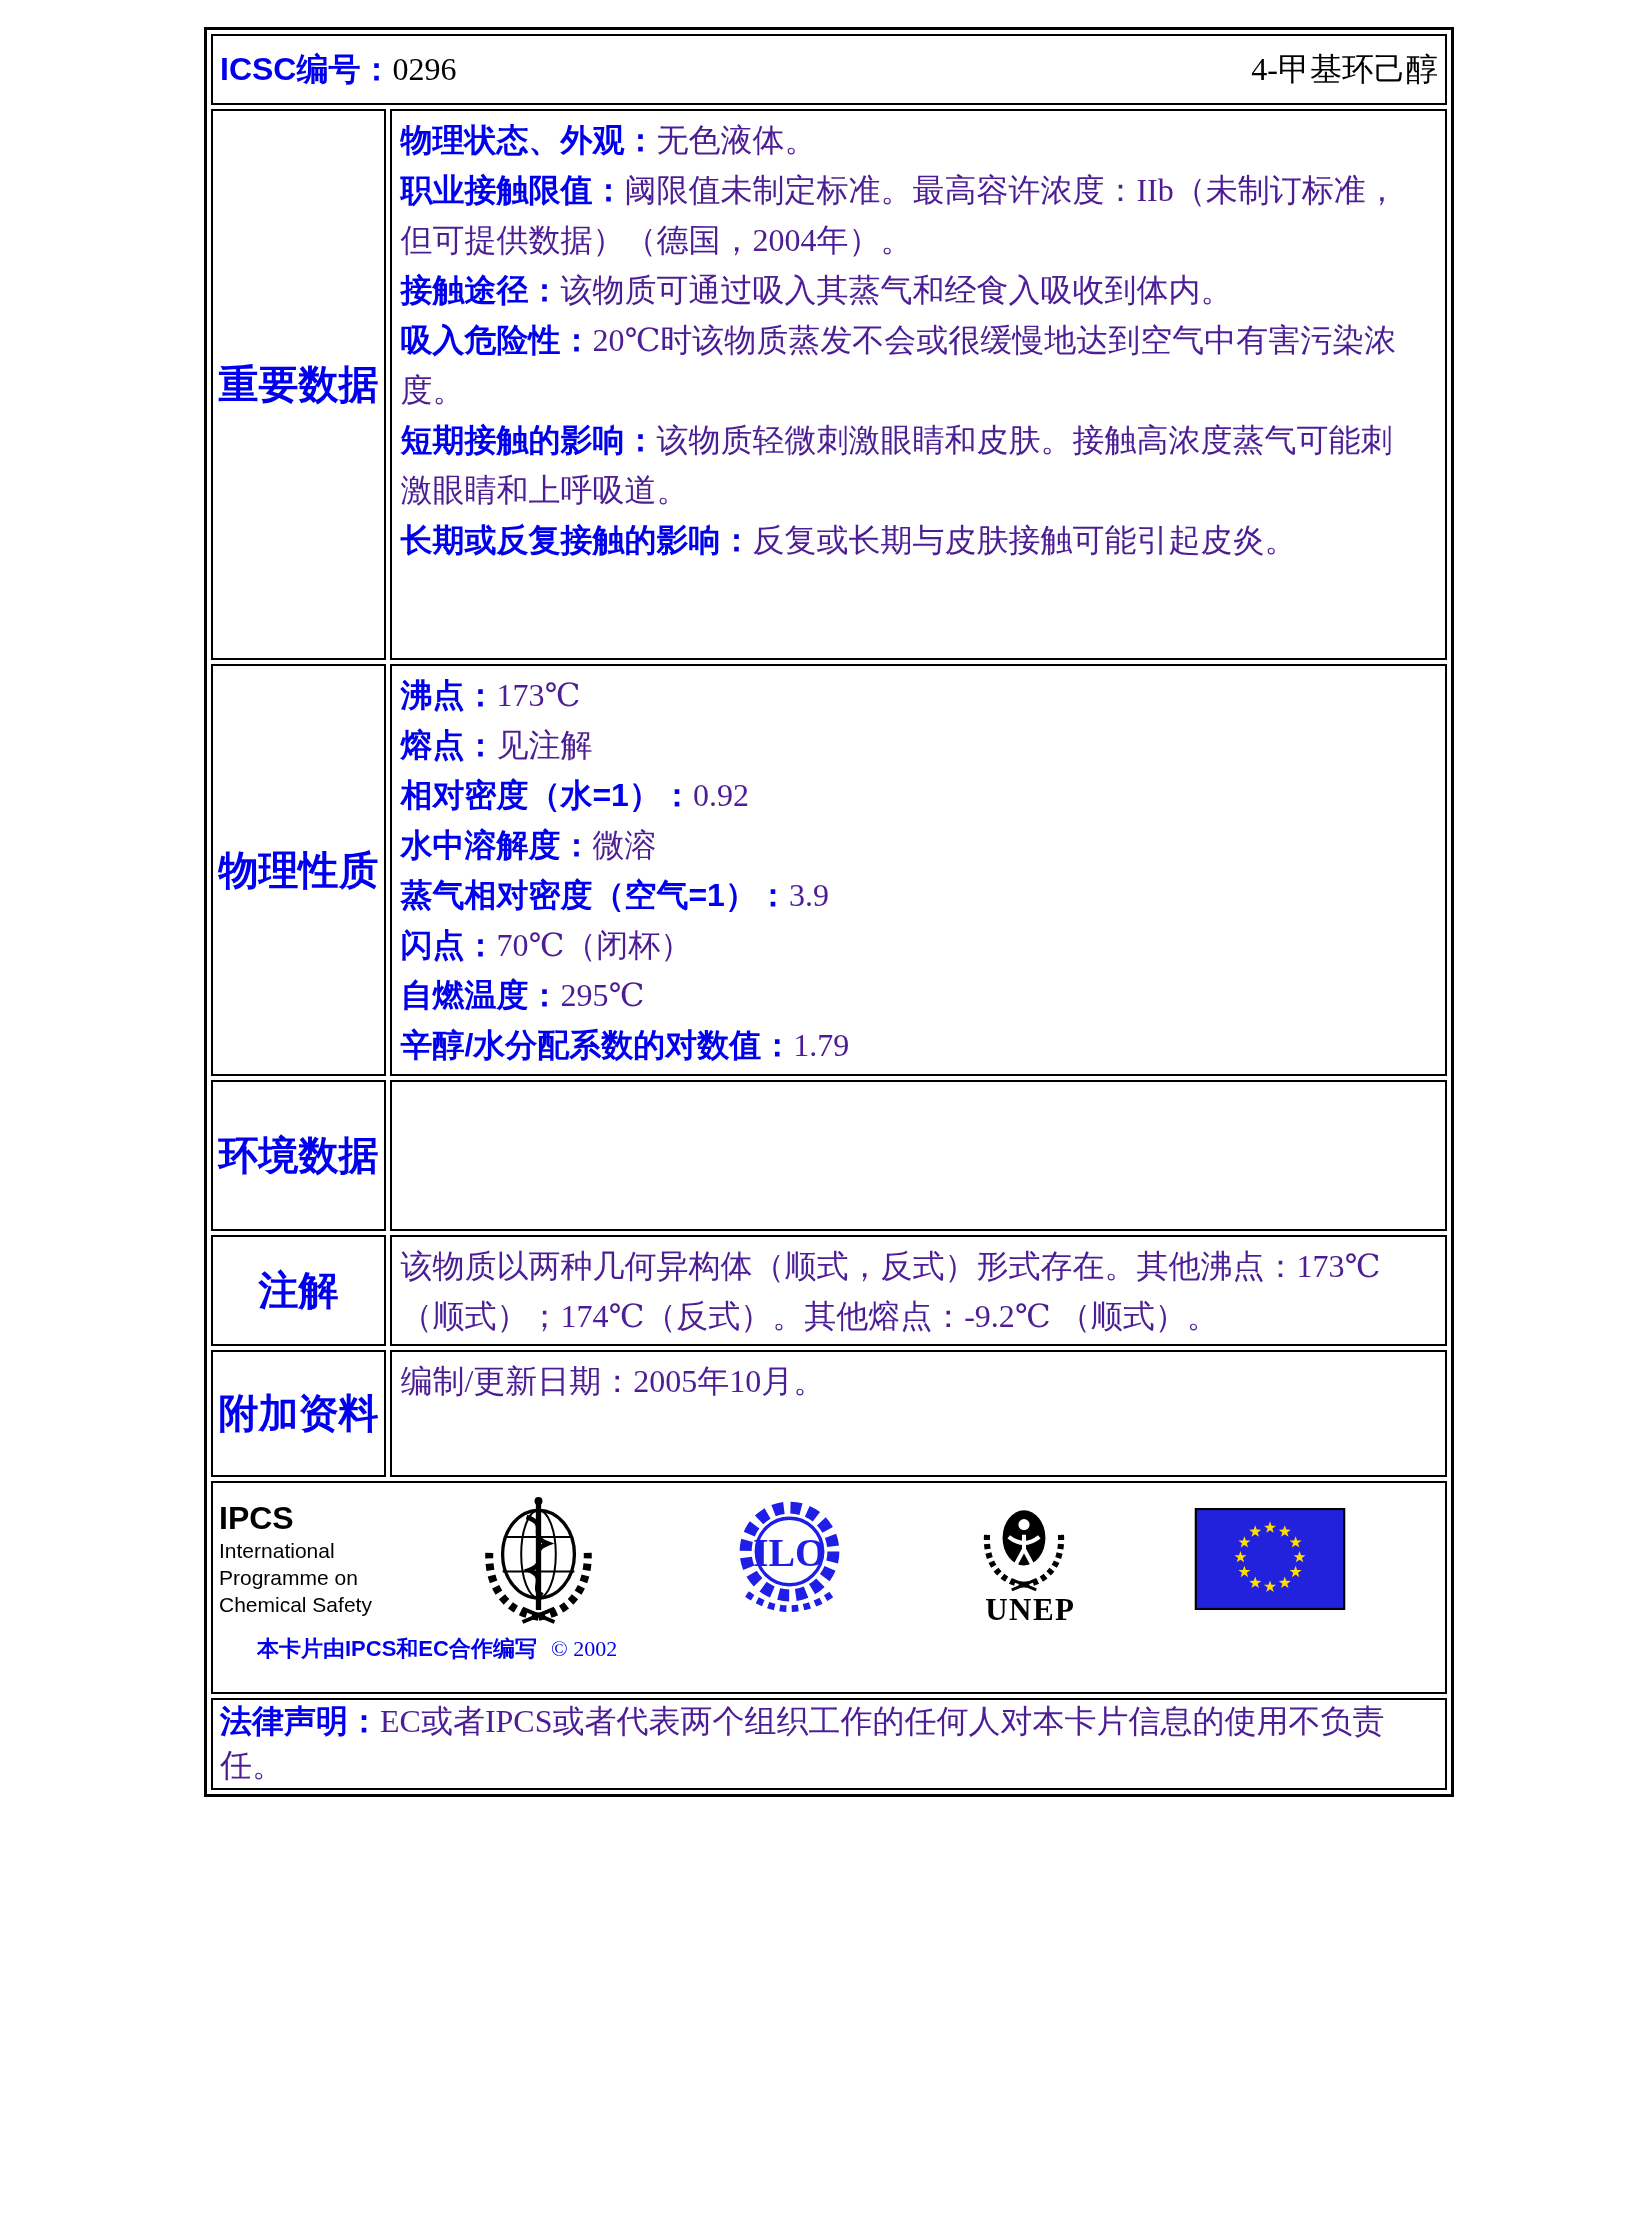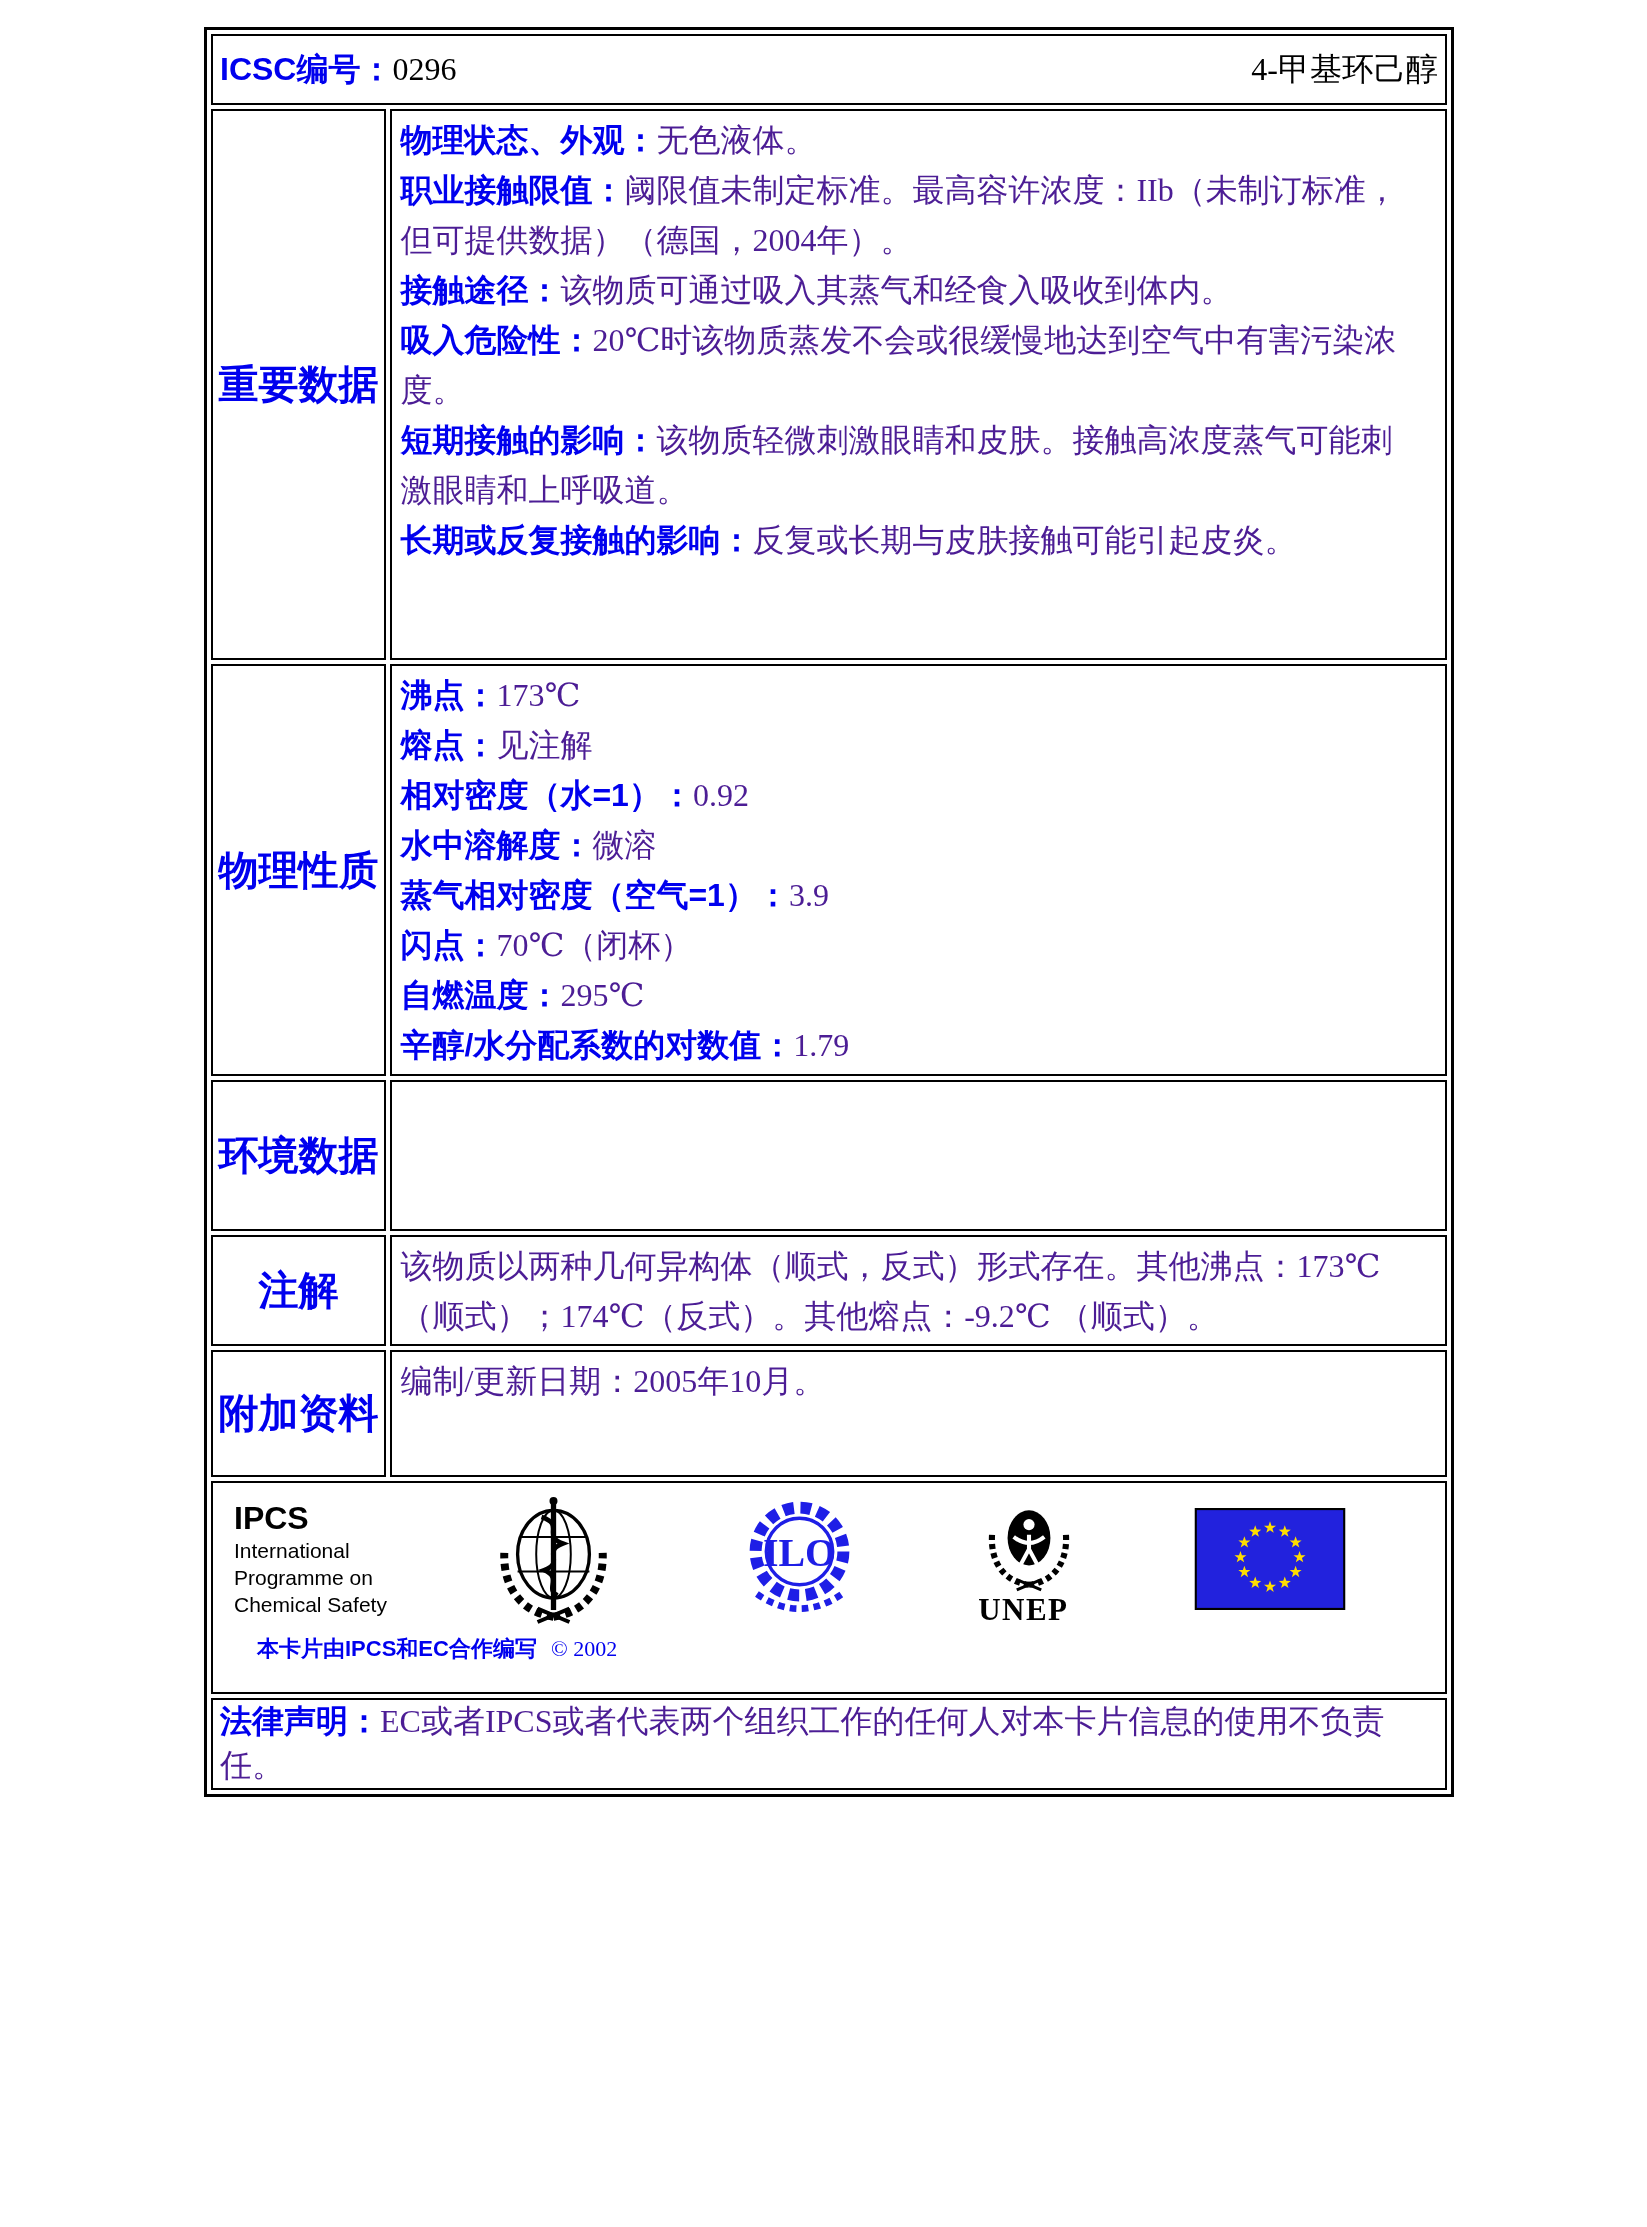--- a/index.html
+++ b/index.html
@@ -32,26 +32,26 @@
   .content-cell{vertical-align:top;padding:3.5px 29.5px 3.5px 8.4px;font-size:32px;line-height:50px;}
   .lbl{color:var(--label-blue,#00f);font-weight:bold;font-family:"Liberation Sans","DejaVu Sans",sans-serif;}
   .val{color:#4c1d95;}
   .h-important{height:540px;}
   .h-physical{height:401px;}
   .h-env{height:140px;}
   .h-notes{height:98px;}
   .h-extra{height:116px;}
   .footer-cell{height:195px;vertical-align:top;padding:9.8px 0 4.2px 0;}
   .footer-top{display:flex;align-items:center;}
-  .ipcs-block{width:204px;padding-left:21px;font-family:"Liberation Sans","DejaVu Sans",sans-serif;color:#000;flex:none;}
+  .ipcs-block{width:204px;padding-left:6px;font-family:"Liberation Sans","DejaVu Sans",sans-serif;color:#000;flex:none;}
   .ipcs-heading{font-size:32px;font-weight:bold;line-height:1.15;}
   .ipcs-line{font-size:21px;line-height:27px;}
   .logos-row{flex:1;display:flex;align-items:center;justify-content:space-between;padding:0 98px 0 49px;height:133px;}
   .logo{flex:none;display:block;}
-  .unep-block{display:flex;flex-direction:column;align-items:flex-start;flex:none;}
+  .unep-block{display:flex;flex-direction:column;align-items:flex-end;flex:none;}
   .unep-text{font-family:"Liberation Serif","DejaVu Serif",serif;font-weight:bold;font-size:31px;line-height:31px;letter-spacing:1.4px;color:#000;margin-top:-1.4px;}
   .credit-line{
     text-align:left;margin-top:5.6px;font-size:22px;line-height:36px;
     color:var(--label-blue,#00f);font-weight:bold;font-family:"Liberation Sans","DejaVu Sans",sans-serif;margin-left:44px;
   }
   .credit-year{font-weight:normal;margin-left:14px;font-family:"Liberation Serif","DejaVu Serif",serif;}
   .legal-cell{height:55px;vertical-align:middle;padding:0 7px;font-size:32px;}
 </style>
 </head>
 <body>

